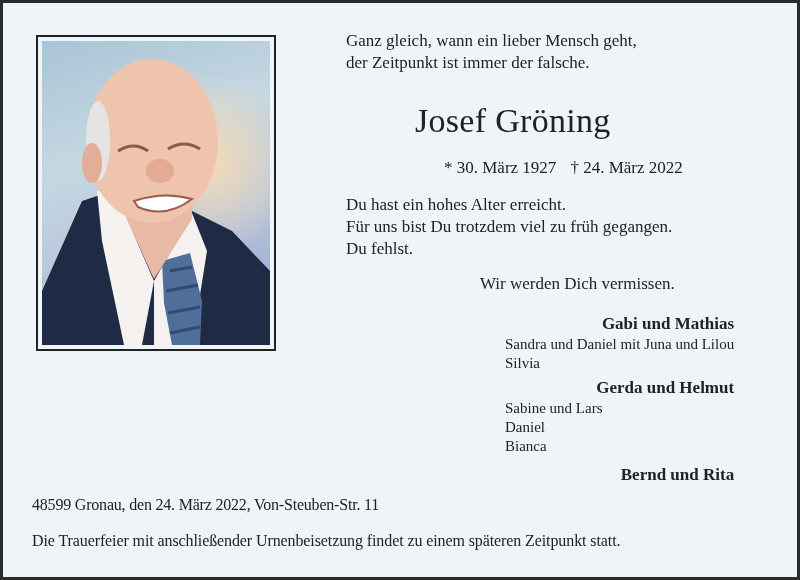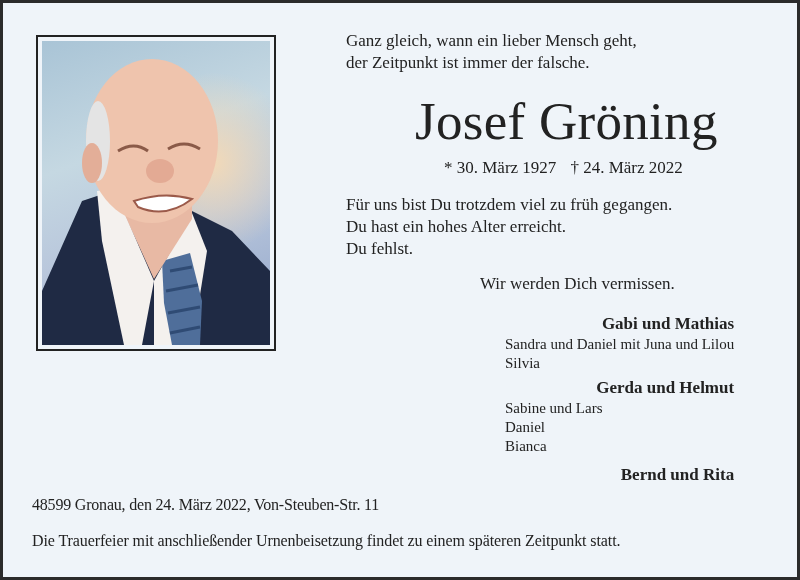--- a/index.html
+++ b/index.html
@@ -16,21 +16,21 @@
     }
     .photo {
       position: absolute; left: 4px; top: 4px; width: 228px; height: 304px;
       overflow: hidden;
       background: radial-gradient(ellipse at 75% 40%, #f2d9b8 0%, rgba(242,217,184,0) 35%),
                   linear-gradient(160deg, #a9c4d6 0%, #c5d8e2 35%, #b9c7dc 60%, #8fa3c9 100%);
     }
     .photo svg { position: absolute; left: 0; top: 0; }
     .t { position: absolute; white-space: nowrap; }
     .quote { left: 343px; top: 27px; font-size: 17px; line-height: 22px; }
-    .name { left: 412px; top: 88px; font-size: 53px; line-height: 60px; color: #222; letter-spacing: 0.3px; }
+    .name { left: 412px; top: 88px; font-size: 34px; line-height: 60px; color: #222; letter-spacing: 0.3px; }
     .dates { left: 441px; top: 154px; font-size: 17px; line-height: 22px; }
     .dates .gap { display: inline-block; width: 14px; }
     .verse { left: 343px; top: 191px; font-size: 17px; line-height: 22px; }
     .miss { left: 477px; top: 270px; font-size: 17px; line-height: 22px; }
     .family { left: 478px; top: 310px; }
     .family .group { margin-bottom: 4px; }
     .family .head { font-weight: bold; font-size: 17px; line-height: 22px; text-align: right; }
     .family .member { font-size: 15px; line-height: 19px; margin-left: 24px; }
     .address { left: 29px; top: 492px; font-size: 16px; line-height: 20px; letter-spacing: -0.2px; }
     .notice { left: 29px; top: 528px; font-size: 16px; line-height: 20px; letter-spacing: -0.1px; }
@@ -73,22 +73,22 @@
     <div>der Zeitpunkt ist immer der falsche.</div>
   </div>
 
   <div class="t name">Josef Gröning</div>
 
   <div class="t dates">
     <span>* 30. März 1927</span><span class="gap"></span><span>† 24. März 2022</span>
   </div>
 
   <div class="t verse">
+    <div>Du hast ein hohes Alter erreicht.</div>
     <div>Für uns bist Du trotzdem viel zu früh gegangen.</div>
-    <div>Du hast ein hohes Alter erreicht.</div>
     <div>Du fehlst.</div>
   </div>
 
   <div class="t miss">Wir werden Dich vermissen.</div>
 
   <div class="t family">
     <div class="group">
       <div class="head">Gabi und Mathias</div>
       <div class="member">Sandra und Daniel mit Juna und Lilou</div>
       <div class="member">Silvia</div>

